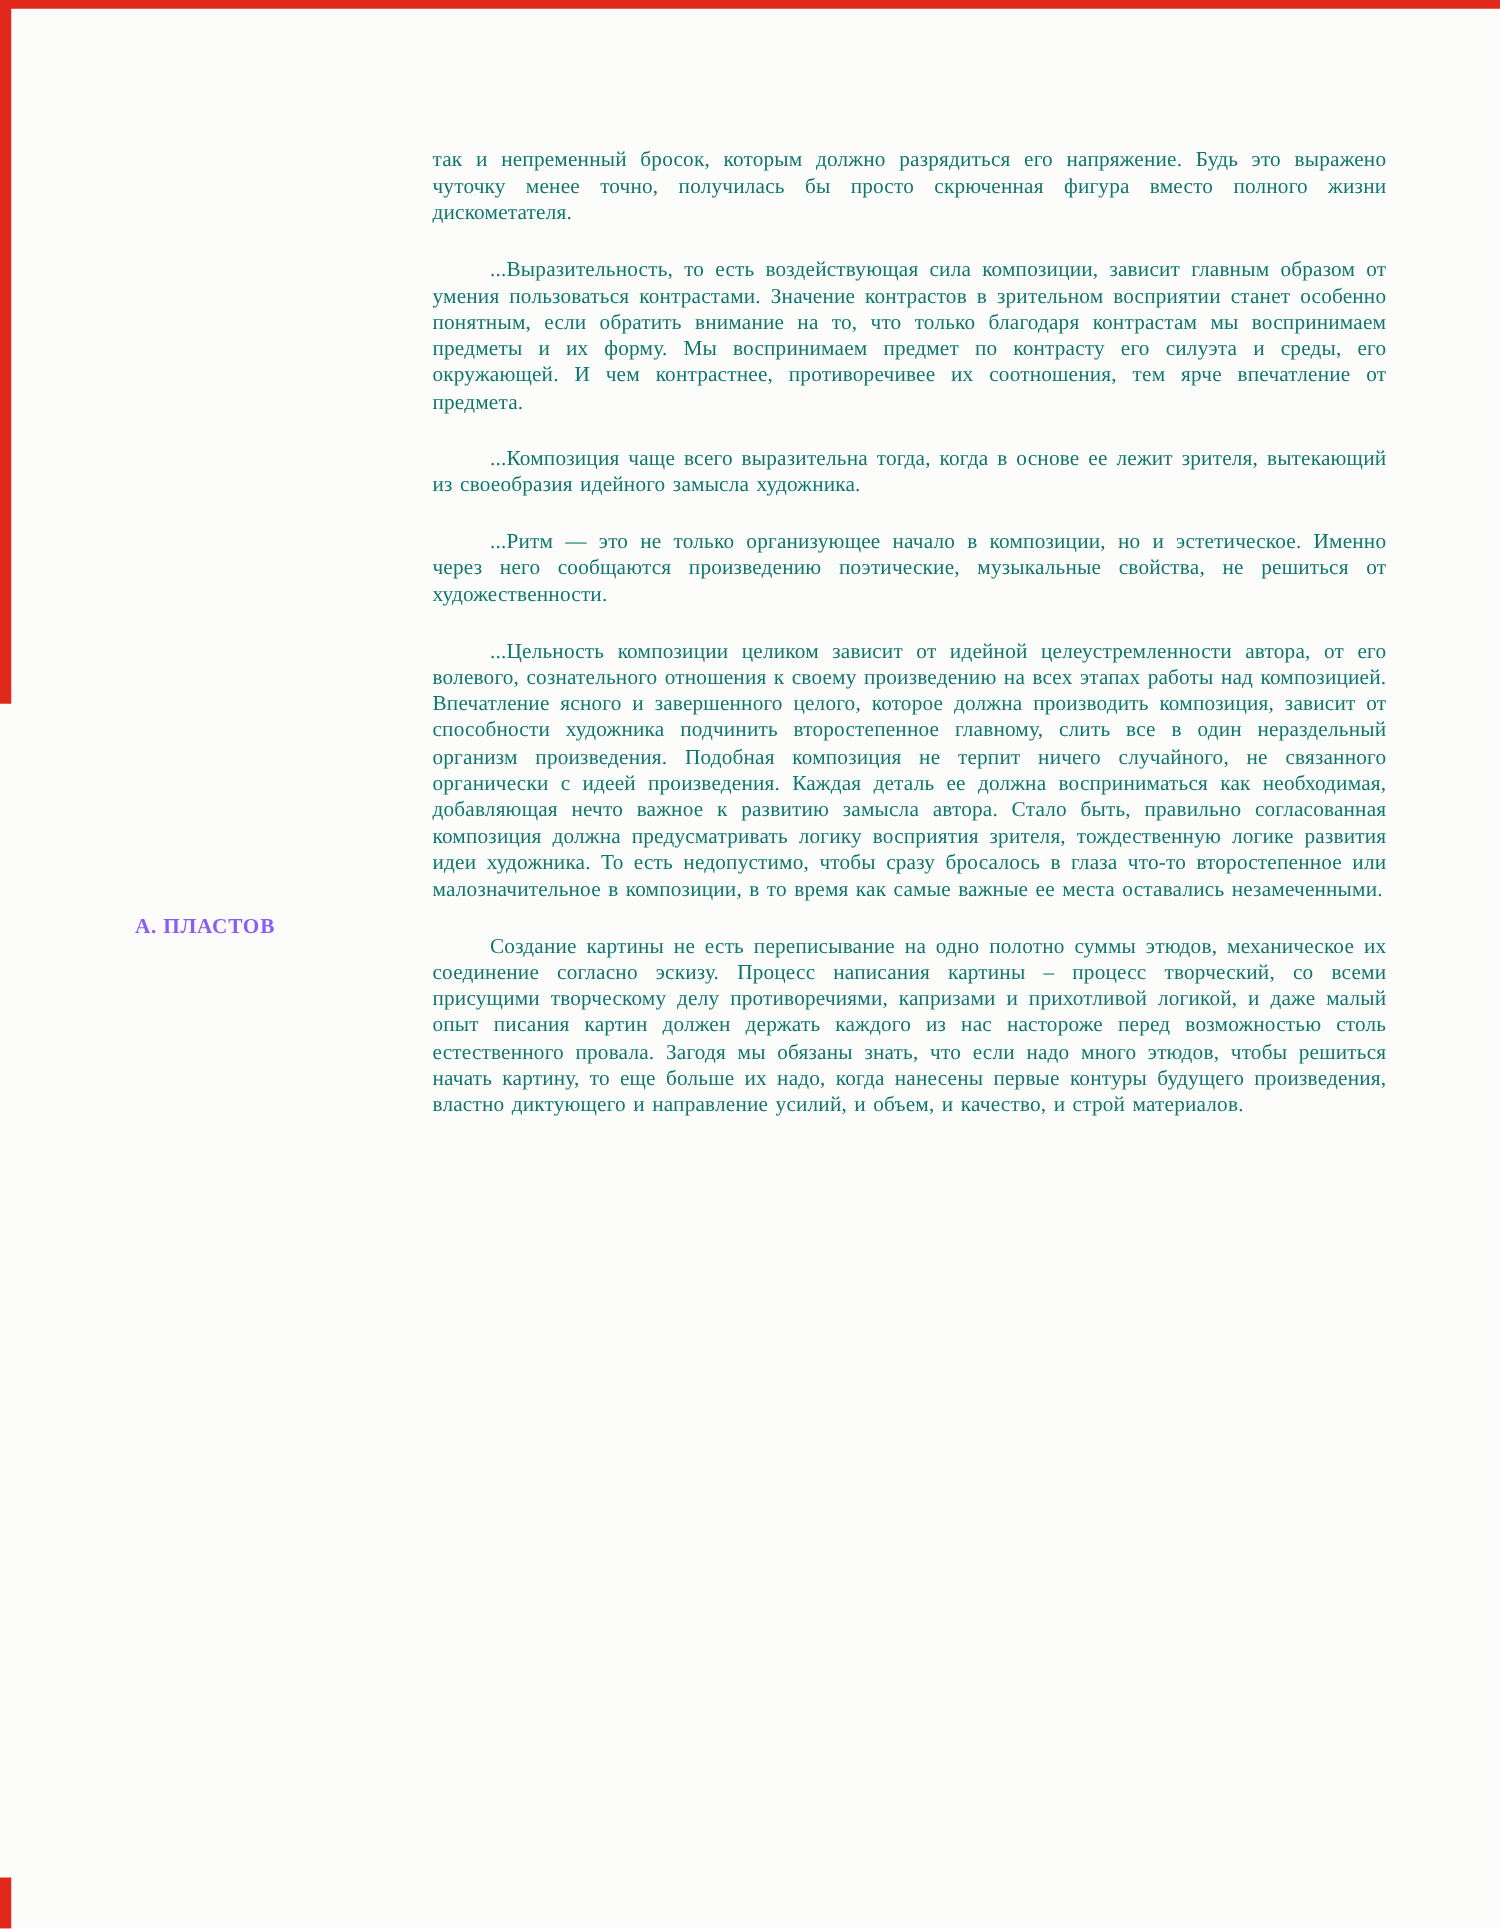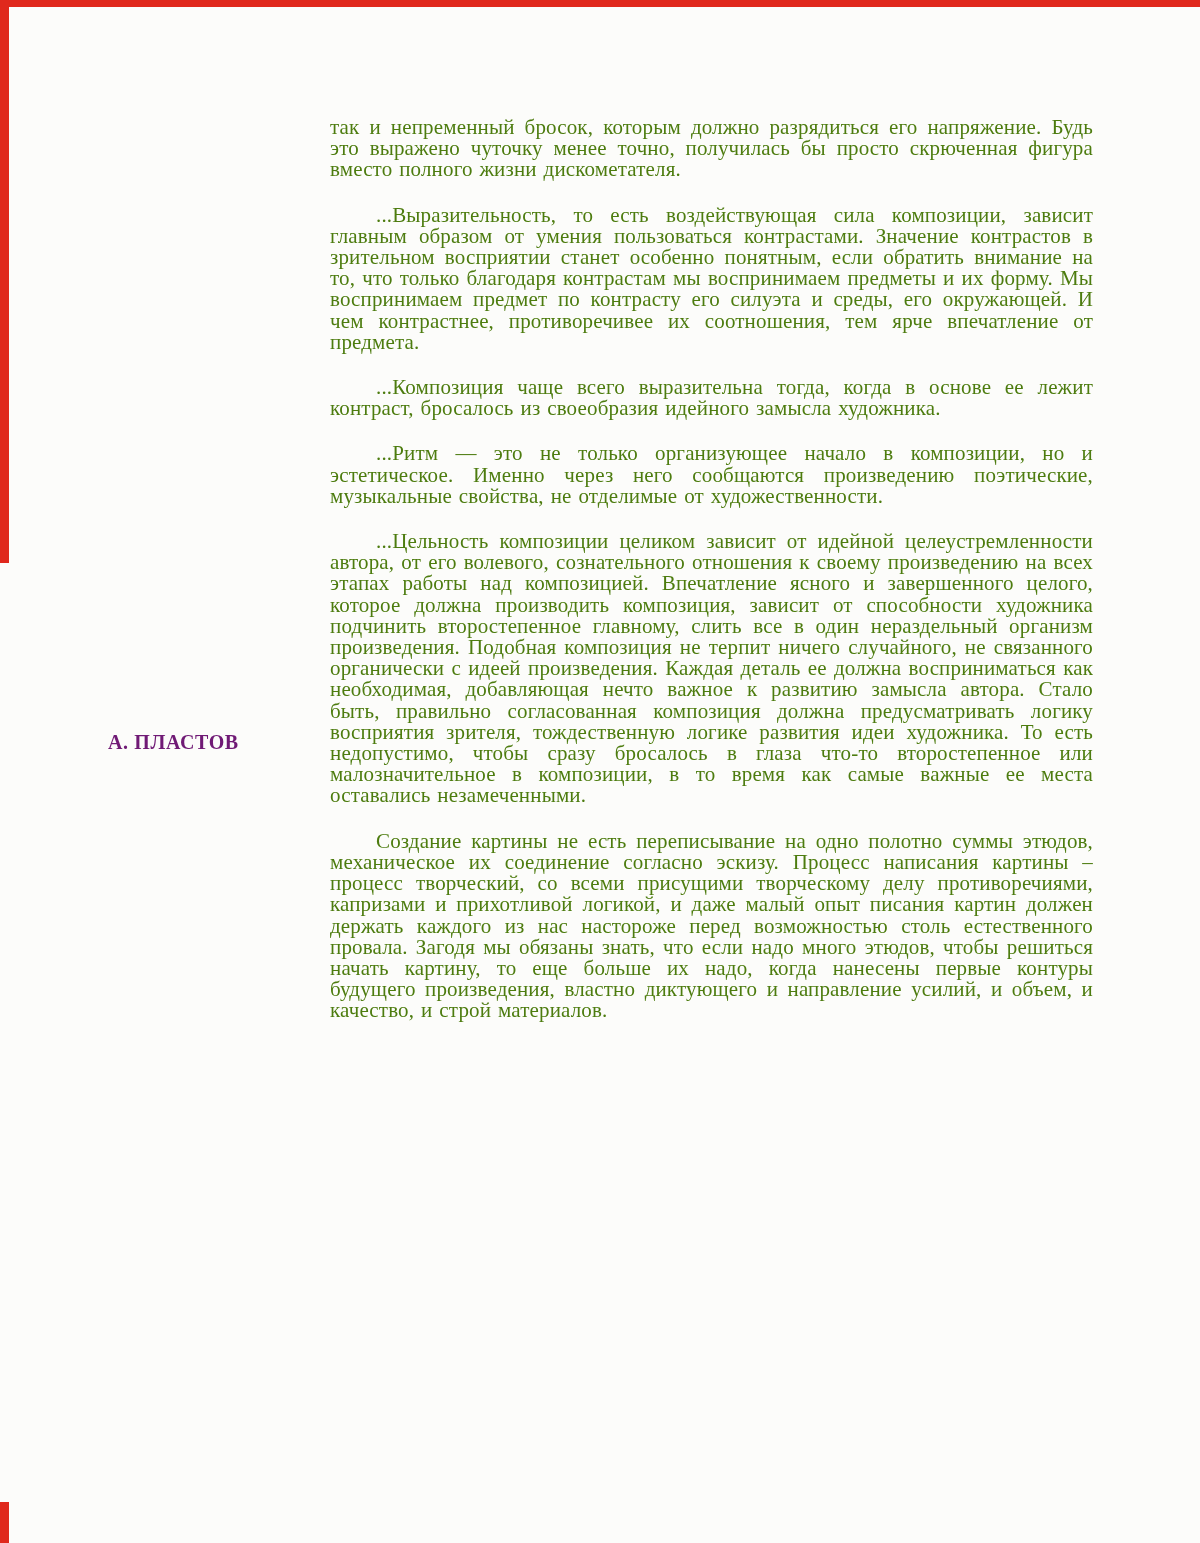--- a/index.html
+++ b/index.html
@@ -30,37 +30,37 @@
   }
   .edge-bottom-left {
     left: 0; top: 1502px;
     width: 9px; height: 41px;
   }
   
   .margin-label {
     position: absolute;
     left: 108px;
     top: 731px;
-    font-size: 20px;
+    font-size: 17px;
     font-weight: bold;
     letter-spacing: 0.6px;
-    color: #701a75;
+    color: #8b5cf6;
     white-space: nowrap;
   }
   
   .text-block {
     position: absolute;
-    left: 330px;
+    left: 346px;
     top: 117px;
     width: 763px;
-    font-size: 21px;
+    font-size: 17px;
     line-height: 21.2px;
     letter-spacing: 0.15px;
     word-spacing: 1.5px;
-    color: #4d7c0f;
+    color: #0f766e;
     text-align: justify;
   }
   .para {
     margin: 0;
     padding: 0;
   }
   .indent {
     text-indent: 46px;
     margin-top: 24px;
   }
@@ -74,19 +74,19 @@
 
   <div class="edge edge-top"></div>
   <div class="edge edge-left"></div>
   <div class="edge edge-bottom-left"></div>
 
   <div class="margin-label">А. ПЛАСТОВ</div>
 
   <div class="text-block">
     <p class="para">так и непременный бросок, которым должно разрядиться его напряжение. Будь это выражено чуточку менее точно, получилась бы просто скрюченная фигура вместо полного жизни дискометателя.</p>
     <p class="para indent">...Выразительность, то есть воздействующая сила композиции, зависит главным образом от умения пользоваться контрастами. Значение контрастов в зрительном восприятии станет особенно понятным, если обратить внимание на то, что только благодаря контрастам мы воспринимаем предметы и их форму. Мы воспринимаем предмет по контрасту его силуэта и среды, его окружающей. И чем контрастнее, противоречивее их соотношения, тем ярче впечатление от предмета.</p>
-    <p class="para indent">...Композиция чаще всего выразительна тогда, когда в основе ее лежит контраст, бросалось из своеобразия идейного замысла художника.</p>
-    <p class="para indent">...Ритм — это не только организующее начало в композиции, но и эстетическое. Именно через него сообщаются произведению поэтические, музыкальные свойства, не отделимые от художественности.</p>
+    <p class="para indent">...Композиция чаще всего выразительна тогда, когда в основе ее лежит зрителя, вытекающий из своеобразия идейного замысла художника.</p>
+    <p class="para indent">...Ритм — это не только организующее начало в композиции, но и эстетическое. Именно через него сообщаются произведению поэтические, музыкальные свойства, не решиться от художественности.</p>
     <p class="para indent">...Цельность композиции целиком зависит от идейной целеустремленности автора, от его волевого, сознательного отношения к своему произведению на всех этапах работы над композицией. Впечатление ясного и завершенного целого, которое должна производить композиция, зависит от способности художника подчинить второстепенное главному, слить все в один нераздельный организм произведения. Подобная композиция не терпит ничего случайного, не связанного органически с идеей произведения. Каждая деталь ее должна восприниматься как необходимая, добавляющая нечто важное к развитию замысла автора. Стало быть, правильно согласованная композиция должна предусматривать логику восприятия зрителя, тождественную логике развития идеи художника. То есть недопустимо, чтобы сразу бросалось в глаза что-то второстепенное или малозначительное в композиции, в то время как самые важные ее места оставались незамеченными.</p>
     <p class="para indent plastov">Создание картины не есть переписывание на одно полотно суммы этюдов, механическое их соединение согласно эскизу. Процесс написания картины – процесс творческий, со всеми присущими творческому делу противоречиями, капризами и прихотливой логикой, и даже малый опыт писания картин должен держать каждого из нас настороже перед возможностью столь естественного провала. Загодя мы обязаны знать, что если надо много этюдов, чтобы решиться начать картину, то еще больше их надо, когда нанесены первые контуры будущего произведения, властно диктующего и направление усилий, и объем, и качество, и строй материалов.</p>
   </div>
 
 </div>
 
 </body></html>

